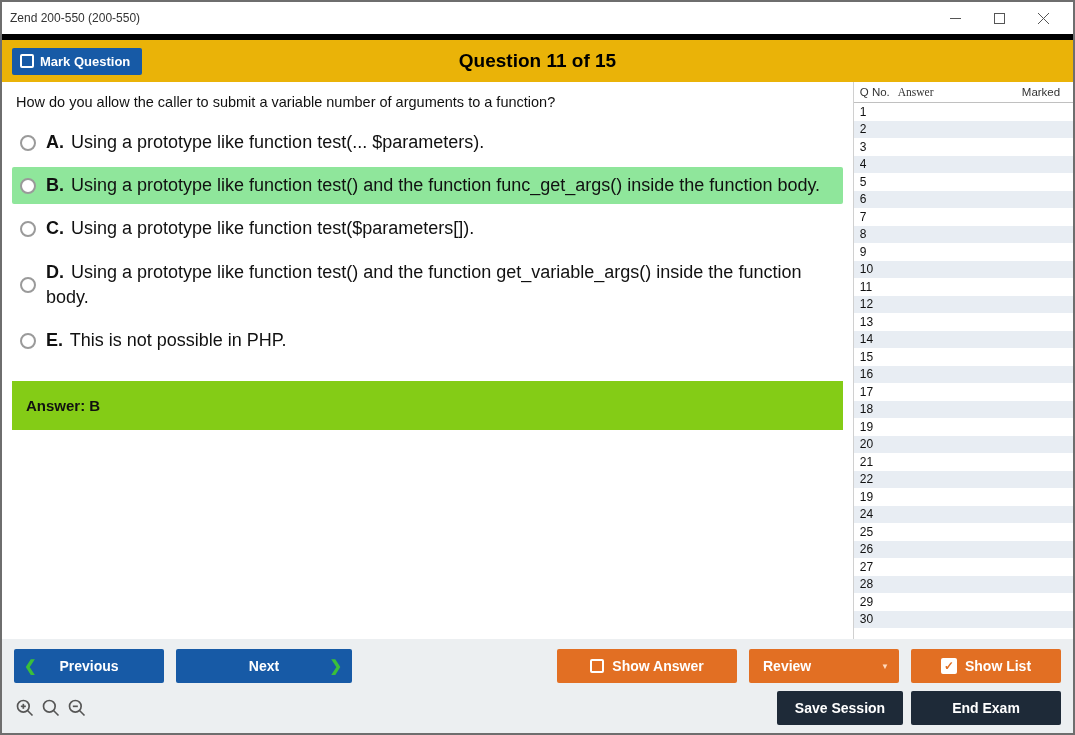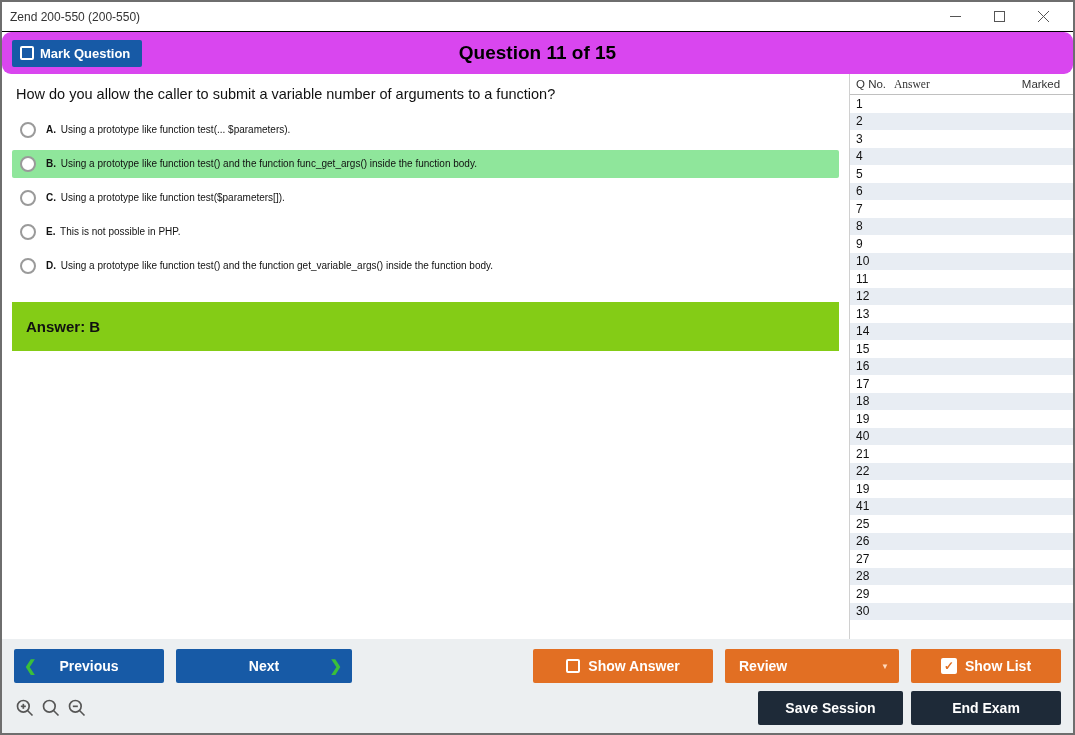--- a/index.html
+++ b/index.html
@@ -2,45 +2,45 @@
 <html><head>
 <meta charset="utf-8">
 <style>
   * { box-sizing: border-box; margin: 0; padding: 0; }
   html, body { height: 100%; font-family: Arial, Helvetica, sans-serif; font-size: 13px; color: #111; }
   .window {
     width: 1075px; height: 735px; margin: 0 auto; border: 2px solid #6e6e6e;
     background: #fff; display: flex; flex-direction: column; position: relative;
   }
   .titlebar {
-    height: 30px; background: #fff; display: flex; align-items: center;
-    padding: 0 8px; font-size: 12px; color: #333; border-bottom: 1px solid #000000;
+    height: 38px; background: #fff; display: flex; align-items: center;
+    padding: 0 8px; font-size: 12px; color: #333; border-bottom: 6px solid #000000;
   }
   .titlebar .win-controls { margin-left: auto; display: flex; gap: 0; align-items: center; }
   .titlebar .win-btn { width: 44px; height: 28px; display: flex; align-items: center; justify-content: center; color: #555; font-size: 15px; cursor: default; }
   .headerbar {
-    height: 42px; background: #d946ef; display: flex; align-items: center; padding: 0 10px; position: relative; border-radius: 9px;
+    height: 42px; background: #eab308; display: flex; align-items: center; padding: 0 10px; position: relative;
   }
   .mark-btn {
     background: #175aa6; color: #fff; font-weight: bold; font-size: 13px;
     padding: 6px 12px 6px 8px; border: none; border-radius: 2px; display: flex; align-items: center; gap: 6px; cursor: pointer;
   }
   .mark-btn .check-outline {
     width: 14px; height: 14px; border: 2px solid #fff; border-radius: 2px; display: inline-block;
   }
   .headerbar .qcount {
     position: absolute; left: 50%; transform: translateX(-50%);
     font-weight: bold; font-size: 19px; color: #000;
   }
   .body { flex: 1 1 auto; display: flex; min-height: 0; }
   .qarea { flex: 1 1 auto; padding: 12px 10px 4px 10px; overflow: auto; }
   .qtext { font-size: 14.5px; color: #111; margin-bottom: 14px; padding-left: 4px; }
   .option-row {
     display: flex; align-items: center; gap: 10px; padding: 6px 8px 6px 8px; border-radius: 2px;
-    margin-bottom: 6px; font-size: 10px; cursor: pointer; line-height: 1.4;
+    margin-bottom: 6px; font-size: 18px; cursor: pointer; line-height: 1.4;
   }
   .option-row.highlight { background: #8fe69b; }
   .option-row .radio {
     width: 16px; height: 16px; border: 2px solid #9a9a9a; border-radius: 50%; flex: 0 0 16px;
     display: inline-block; background: #fff;
   }
   .option-row .letter { font-weight: bold; margin-right: 2px; }
   .answer-box {
     background: #84cc16; padding: 16px 14px; margin-top: 22px; font-size: 15px;
   }
@@ -90,23 +90,23 @@
   }
   .spacer { flex: 1; }
   .zoom-icons { display: flex; gap: 4px; color: #555; }
   .zoom-icons .zi { width: 22px; height: 22px; display: flex; align-items: center; justify-content: center; cursor: pointer; }
   .zi svg { width: 20px; height: 20px; }
   .btn-prev { width: 150px; justify-content: center; position: relative; }
   .btn-prev .chev { position: absolute; left: 10px; }
   .btn-next { width: 176px; position: relative; }
   .btn-next .chev { position: absolute; right: 10px; }
   .btn-showans { width: 180px; }
-  .btn-review { width: 174px; justify-content: space-between; padding: 0 10px 0 14px; }
+  .btn-review { width: 150px; justify-content: space-between; padding: 0 10px 0 14px; }
   .btn-showlist { width: 150px; }
-  .btn-save { width: 145px; }
+  .btn-save { width: 126px; }
   .btn-endexam { width: 150px; }
   .drop-tri { font-size: 8px; color: #ffd9bd; }
 </style>
 </head>
 <body>
 
 <div class="window">
 
   <div class="titlebar">
     <span>Zend 200-550 (200-550)</span>
@@ -149,25 +149,25 @@
           <div class="option-row highlight">
             <span class="radio"></span>
             <span><span class="letter">B.</span><span> Using a prototype like function test() and the function func_get_args() inside the function body.</span></span>
           </div>
           <div class="option-row">
             <span class="radio"></span>
             <span><span class="letter">C.</span><span> Using a prototype like function test($parameters[]).</span></span>
           </div>
           <div class="option-row">
             <span class="radio"></span>
+            <span><span class="letter">D.</span><span> Using a prototype like function test() and the function get_variable_args() inside the function body.</span></span>
+          </div>
+          <div class="option-row">
+            <span class="radio"></span>
             <span><span class="letter">E.</span><span> This is not possible in PHP.</span></span>
-          </div>
-          <div class="option-row">
-            <span class="radio"></span>
-            <span><span class="letter">D.</span><span> Using a prototype like function test() and the function get_variable_args() inside the function body.</span></span>
           </div>
         </div>
 
       <div class="answer-box">
         <span class="ans-label">Answer: </span><span class="ans-letter">B</span>
         <span></span>
       </div>
     </div>
 
     <div class="navtable-wrap">
@@ -266,41 +266,41 @@
             <div class="navcol1">18</div>
             <div class="navcol2"></div>
             <div class="navcol3"></div>
           </div>
           <div class="navrow">
             <div class="navcol1">19</div>
             <div class="navcol2"></div>
             <div class="navcol3"></div>
           </div>
           <div class="navrow alt">
-            <div class="navcol1">40</div>
+            <div class="navcol1">20</div>
             <div class="navcol2"></div>
             <div class="navcol3"></div>
           </div>
           <div class="navrow">
             <div class="navcol1">21</div>
             <div class="navcol2"></div>
             <div class="navcol3"></div>
           </div>
           <div class="navrow alt">
             <div class="navcol1">22</div>
             <div class="navcol2"></div>
             <div class="navcol3"></div>
           </div>
           <div class="navrow">
             <div class="navcol1">19</div>
             <div class="navcol2"></div>
             <div class="navcol3"></div>
           </div>
           <div class="navrow alt">
-            <div class="navcol1">41</div>
+            <div class="navcol1">24</div>
             <div class="navcol2"></div>
             <div class="navcol3"></div>
           </div>
           <div class="navrow">
             <div class="navcol1">25</div>
             <div class="navcol2"></div>
             <div class="navcol3"></div>
           </div>
           <div class="navrow alt">
             <div class="navcol1">26</div>

